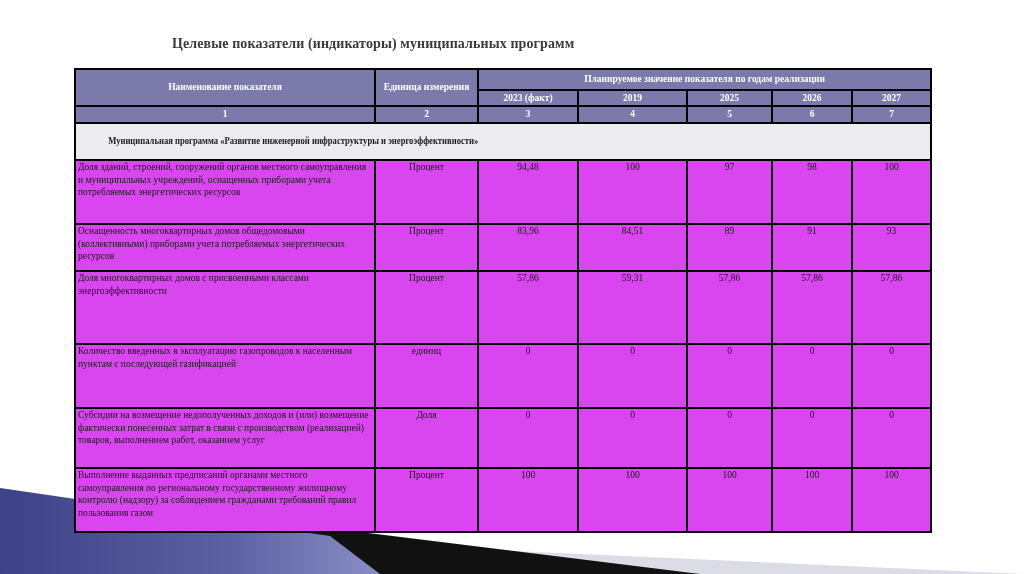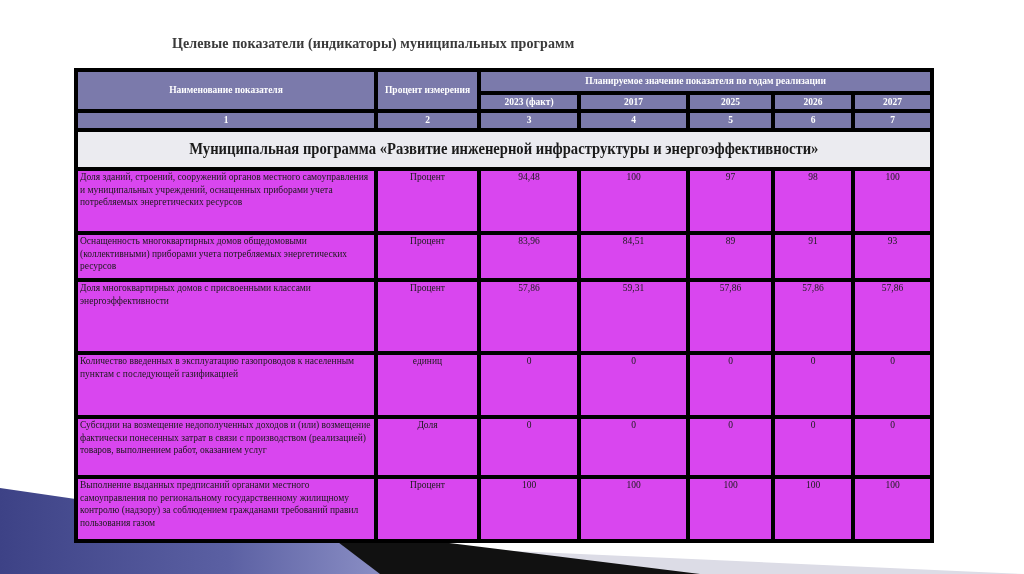--- a/index.html
+++ b/index.html
@@ -16,31 +16,31 @@
       letter-spacing: 0.1px;
     }
     .swoosh { position: absolute; left: 0; top: 0; width: 1024px; height: 574px; pointer-events: none; }
     table.grid {
       position: absolute; left: 74px; top: 68px;
       border-collapse: collapse; table-layout: fixed;
       width: 856px;
       font-family: "Liberation Serif", serif;
     }
     table.grid td, table.grid th {
-      border: 4px solid #000000;
+      border: 2px solid #000000;
       padding: 0 2px;
       font-size: 9.5px;
       line-height: 12.5px;
     }
     th.h { background: #7b7aab; color: #ffffff; font-weight: bold; text-align: center; font-size: 9.5px; }
     tr.hr1 th { height: 19px; }
     tr.hr2 th { height: 14px; margin-top: 48px; }
     tr.hr3 th { height: 15px; }
     tr.section td {
-      background: #ebebf0; height: 35px; text-align: center; font-weight: bold; font-size: 17px;
+      background: #ebebf0; height: 35px; text-align: left; font-weight: bold; font-size: 10px;
       font-family: "Liberation Serif", serif; transform-origin: center;
     }
     tr.section td span { display: inline-block; transform: scaleX(0.86); }
     td.c { background: #d946ef; vertical-align: top; padding-top: 2px; }
     td.name { text-align: left; padding-left: 1px; }
     td.unit, td.val { text-align: center; }
   </style>
 </head>
 <body>
 
@@ -65,26 +65,26 @@
     <col style="width:103px">
     <col style="width:100px">
     <col style="width:109px">
     <col style="width:85px">
     <col style="width:80px">
     <col style="width:79px">
   </colgroup>
   <thead>
     <tr class="hr1">
       <th class="h" rowspan="2">Наименование показателя</th>
-      <th class="h" rowspan="2">Процент измерения</th>
+      <th class="h" rowspan="2">Единица измерения</th>
       <th class="h" colspan="5">Планируемое значение показателя по годам реализации</th>
     </tr>
     <tr class="hr2">
       <th class="h">2023 (факт)</th>
-      <th class="h">2017</th>
+      <th class="h">2019</th>
       <th class="h">2025</th>
       <th class="h">2026</th>
       <th class="h">2027</th>
     </tr>
     <tr class="hr3">
       <th class="h">1</th>
       <th class="h">2</th>
       <th class="h">3</th>
       <th class="h">4</th>
       <th class="h">5</th>

